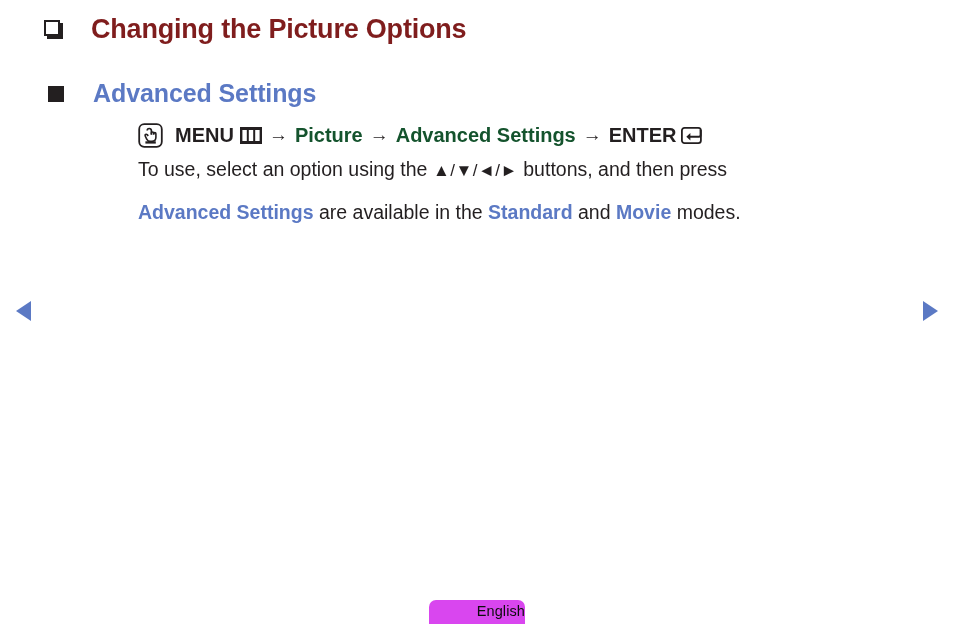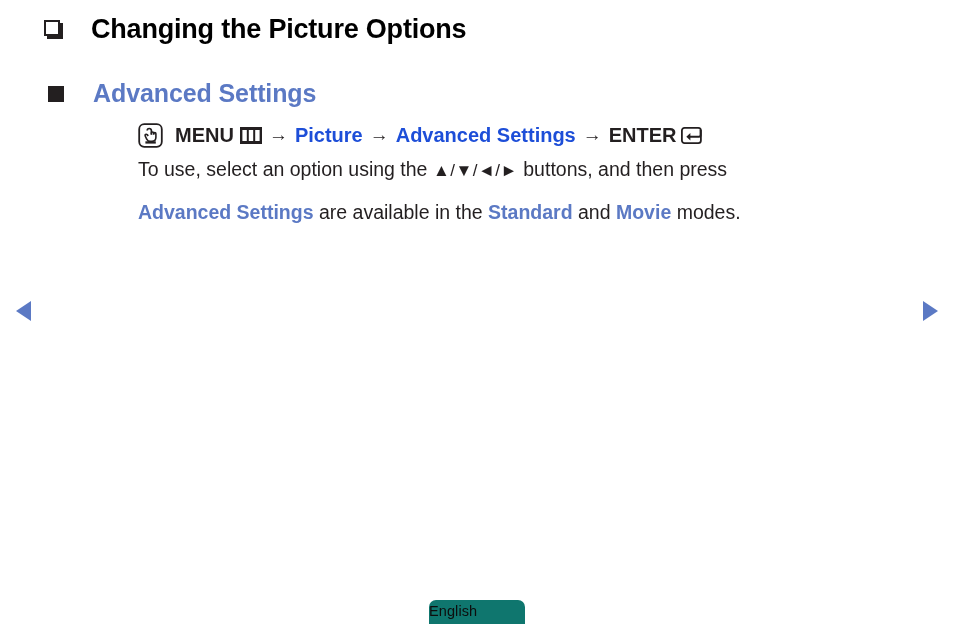--- a/index.html
+++ b/index.html
@@ -46,21 +46,21 @@
     top: 0;
     width: 12px;
     height: 12px;
     border: 2.5px solid #231f20;
     background: #ffffff;
   }
   .page-title {
     font-size: 27px;
     font-weight: bold;
     letter-spacing: -0.2px;
-    color: #000000;
+    color: #7f1d1d;
     white-space: nowrap;
   }
 
   
   .section-row {
     position: absolute;
     left: 48px;
     top: 79px;
     display: flex;
     align-items: center;
@@ -91,21 +91,21 @@
 
   .menu-path {
     display: flex;
     align-items: center;
     height: 34px;
     font-size: 20px;
     font-weight: bold;
     color: #231f20;
     white-space: nowrap;
   }
-  .menu-path .seg-blue { color: #1d4ed8; }
+  .menu-path .seg-blue { color: #14532d; }
   .menu-path .arrow {
     font-weight: normal;
     font-size: 19px;
     margin: 0 7px;
     color: #231f20;
   }
 
   
   .icon-press {
     width: 25px;
@@ -167,26 +167,26 @@
   .nav-prev { left: 9px; }
   .nav-next { left: 915px; }
 
   
   .lang-tab {
     position: absolute;
     left: 429px;
     top: 600px;
     width: 96px;
     height: 24px;
-    background: #0f766e;
+    background: #d946ef;
     border-radius: 7px 7px 0 0;
     color: #0d0d0d;
     font-size: 14.5px;
     line-height: 23px;
-    text-align: left;
+    text-align: right;
     letter-spacing: 0.1px;
   }
 </style>
 </head>
 <body>
 
 <div class="title-row">
   <span class="bullet-hollow">
     <span class="shadow"></span>
     <span class="face"></span>

